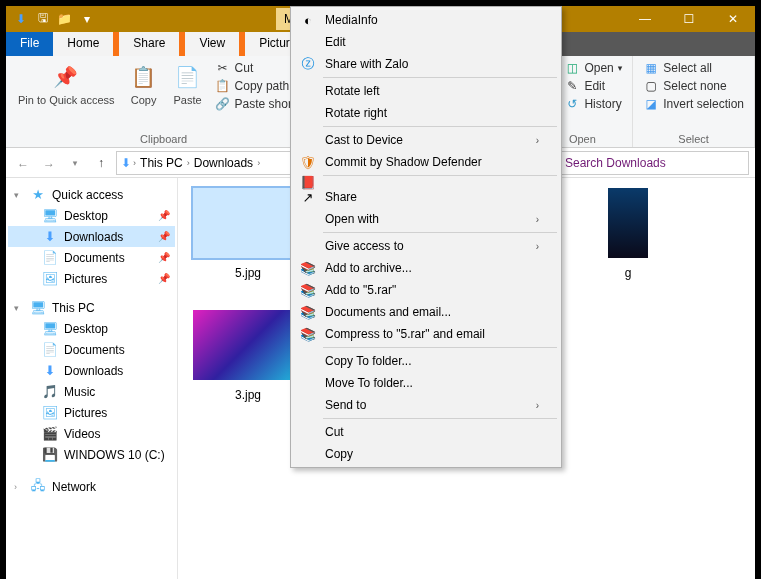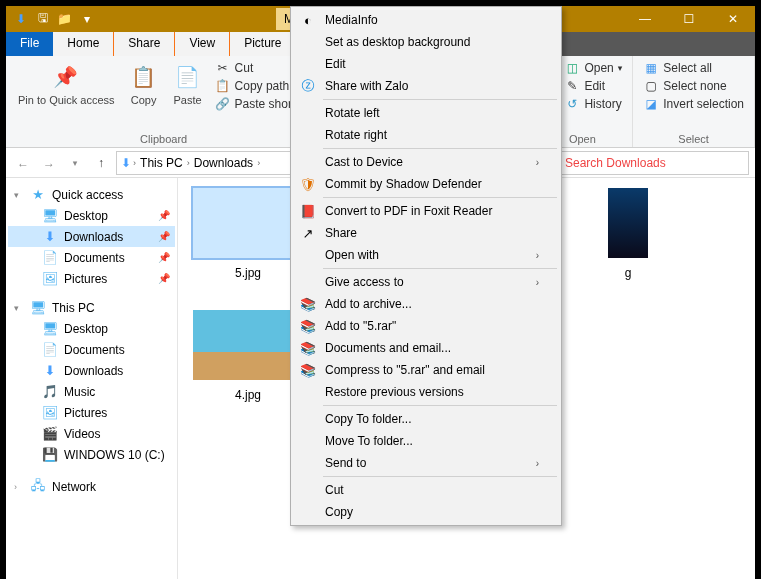--- a/index.html
+++ b/index.html
@@ -5,41 +5,41 @@
     * { margin: 0; padding: 0; box-sizing: border-box; font-family: "Segoe UI", Tahoma, sans-serif; font-size: 12px; }
     body { width: 761px; height: 579px; background: #fff; overflow: hidden; position: relative; border: 6px solid #000; border-bottom: 0;}
     .titlebar { height: 26px; background: #b37f00; display: flex; align-items: center; }
     .titlebar-left { display: flex; gap: 4px; padding: 0 6px; }
     .titlebar-left span { width: 18px; height: 18px; display: inline-flex; align-items: center; justify-content: center; color: #fff; }
     .titlebar-man { background: #f2d58a; color: #000; padding: 4px 20px 4px 8px; margin-left: 174px; }
     .win-controls { margin-left: auto; display: flex; }
     .win-controls span { width: 44px; height: 26px; display: inline-flex; align-items: center; justify-content: center; color: #fff; }
     .menubar { height: 24px; background: #585858; display: flex; }
     .menubar .file { background: #0a66c2; color: #fff; padding: 4px 14px; }
-    .menubar .tab { background: #f3f3f3; color: #000; padding: 4px 14px; border-right: 1px solid #f97316; }
+    .menubar .tab { background: #f3f3f3; color: #000; padding: 4px 14px; border-right: 6px solid #f97316; }
     .menubar .tab.pic { border-right: none; }
     .ribbon { height: 92px; background: #f5f6f7; border-bottom: 1px solid #d0d0d0; display: flex; }
     .ribbon-group { display: flex; flex-direction: column; border-right: 1px solid #e0e0e0; padding: 4px 8px 2px; }
     .ribbon-group-body { flex: 1; display: flex; align-items: flex-start; gap: 6px; }
     .ribbon-group-label { text-align: center; color: #666; font-size: 11px; padding-top: 2px; }
     .big-btn { display: flex; flex-direction: column; align-items: center; gap: 2px; padding: 2px 4px; color: #444; }
     .big-btn .ico { width: 30px; height: 30px; display: flex; align-items: center; justify-content: center; font-size: 20px; }
     .big-btn span.lbl { font-size: 11px; text-align: left; line-height: 1.1; }
     .small-btns { display: flex; flex-direction: column; gap: 2px; }
     .small-btn { display: flex; align-items: center; gap: 4px; padding: 1px 2px; color: #333; font-size: 11px; }
     .small-btn .ico { width: 16px; text-align: center; }
     .spacer-group { flex: 1; }
     .watermark { position: absolute; top: 80px; left: 300px; font-size: 28px; color: #e0e0e0; font-weight: 300; pointer-events: none; }
     .addressbar { height: 30px; display: flex; align-items: center; padding: 2px 6px; gap: 4px; border-bottom: 1px solid #e0e0e0;}
     .navarrow { width: 22px; height: 22px; border-radius: 50%; display: inline-flex; align-items: center; justify-content: center; color: #888; }
     .navarrow.active { color: #333; }
     .breadcrumb { flex: 1; border: 1px solid #ccc; height: 24px; display: flex; align-items: center; padding: 0 4px; gap: 2px; }
     .breadcrumb .sep { color: #666; font-size: 9px; }
     .breadcrumb .pseg { padding: 0 2px; }
-    .searchbox { width: 189px; border: 1px solid #ccc; height: 24px; display: flex; align-items: center; padding: 0 4px; color: #ef4444; }
+    .searchbox { width: 189px; border: 1px solid #ccc; height: 24px; display: flex; align-items: center; padding: 0 4px; color: #701a75; }
     .body { display: flex; height: calc(100% - 26px - 24px - 92px - 30px); }
     .sidebar { width: 172px; border-right: 1px solid #e5e5e5; padding: 6px 2px; overflow: hidden; }
     .sidebar-item { display: flex; align-items: center; gap: 6px; padding: 3px 4px 3px 18px; cursor: default; }
     .sidebar-item.sel { background: #cce8ff; }
     .sidebar-item .caret { width: 10px; color: #888; font-size: 9px; margin-left: -12px; }
     .sidebar-item .ico { width: 16px; text-align: center; font-size: 13px; }
     .sidebar-item .pin { margin-left: auto; color: #888; font-size: 10px; }
     .sidebar-sub { padding-left: 34px; }
     .sidebar-gap { height: 8px; }
     .content { flex: 1; padding: 10px; display: flex; flex-wrap: wrap; gap: 30px 60px; align-content: flex-start; }
@@ -253,36 +253,37 @@
 
   <div class="content">
     <div class="file-item sel">
       <div class="thumb t1"></div>
       <span class="name">5.jpg</span>
     </div>
     <div class="file-item" style="margin-left:200px">
       <div class="thumb t2" style="width:40px"></div>
       <span class="name">g</span>
     </div>
+    <div class="file-item">
+      <div class="thumb t3"></div>
+      <span class="name">3.jpg</span>
+    </div>
     <div class="file-item" style="width:100%;max-width:120px">
       <div class="thumb t4"></div>
       <span class="name">4.jpg</span>
     </div>
   </div>
 </div>
 
 <div class="ctxmenu">
   <div class="ctx-item">
       <span class="cico">◐</span>
       <span>MediaInfo</span>
     </div>
   <div class="ctx-item">
-      <span>Set as desktop background</span>
-    </div>
-  <div class="ctx-item">
       <span>Edit</span>
     </div>
   <div class="ctx-item">
       <span class="cico" style="color:#1a8fe0">ⓩ</span>
       <span>Share with Zalo</span>
     </div>
   <div class="ctx-sep"></div>
   <div class="ctx-item">
       <span>Rotate left</span>
     </div>
@@ -294,21 +295,20 @@
       <span>Cast to Device</span>
       <span class="arrow">›</span>
     </div>
   <div class="ctx-item">
       <span class="cico" style="color:#e07000">🛡</span>
       <span>Commit by Shadow Defender</span>
     </div>
   <div class="ctx-sep"></div>
   <div class="ctx-item">
       <span class="cico" style="color:#e07000">📕</span>
-      <span>Convert to PDF in Foxit Reader</span>
     </div>
   <div class="ctx-item">
       <span class="cico">↗</span>
       <span>Share</span>
     </div>
   <div class="ctx-item">
       <span>Open with</span>
       <span class="arrow">›</span>
     </div>
   <div class="ctx-sep"></div>
@@ -325,23 +325,20 @@
       <span>Add to "5.rar"</span>
     </div>
   <div class="ctx-item">
       <span class="cico">📚</span>
       <span>Documents and email...</span>
     </div>
   <div class="ctx-item">
       <span class="cico">📚</span>
       <span>Compress to "5.rar" and email</span>
     </div>
-  <div class="ctx-item">
-      <span>Restore previous versions</span>
-    </div>
   <div class="ctx-sep"></div>
   <div class="ctx-item">
       <span>Copy To folder...</span>
     </div>
   <div class="ctx-item">
       <span>Move To folder...</span>
     </div>
   <div class="ctx-item">
       <span>Send to</span>
       <span class="arrow">›</span>

